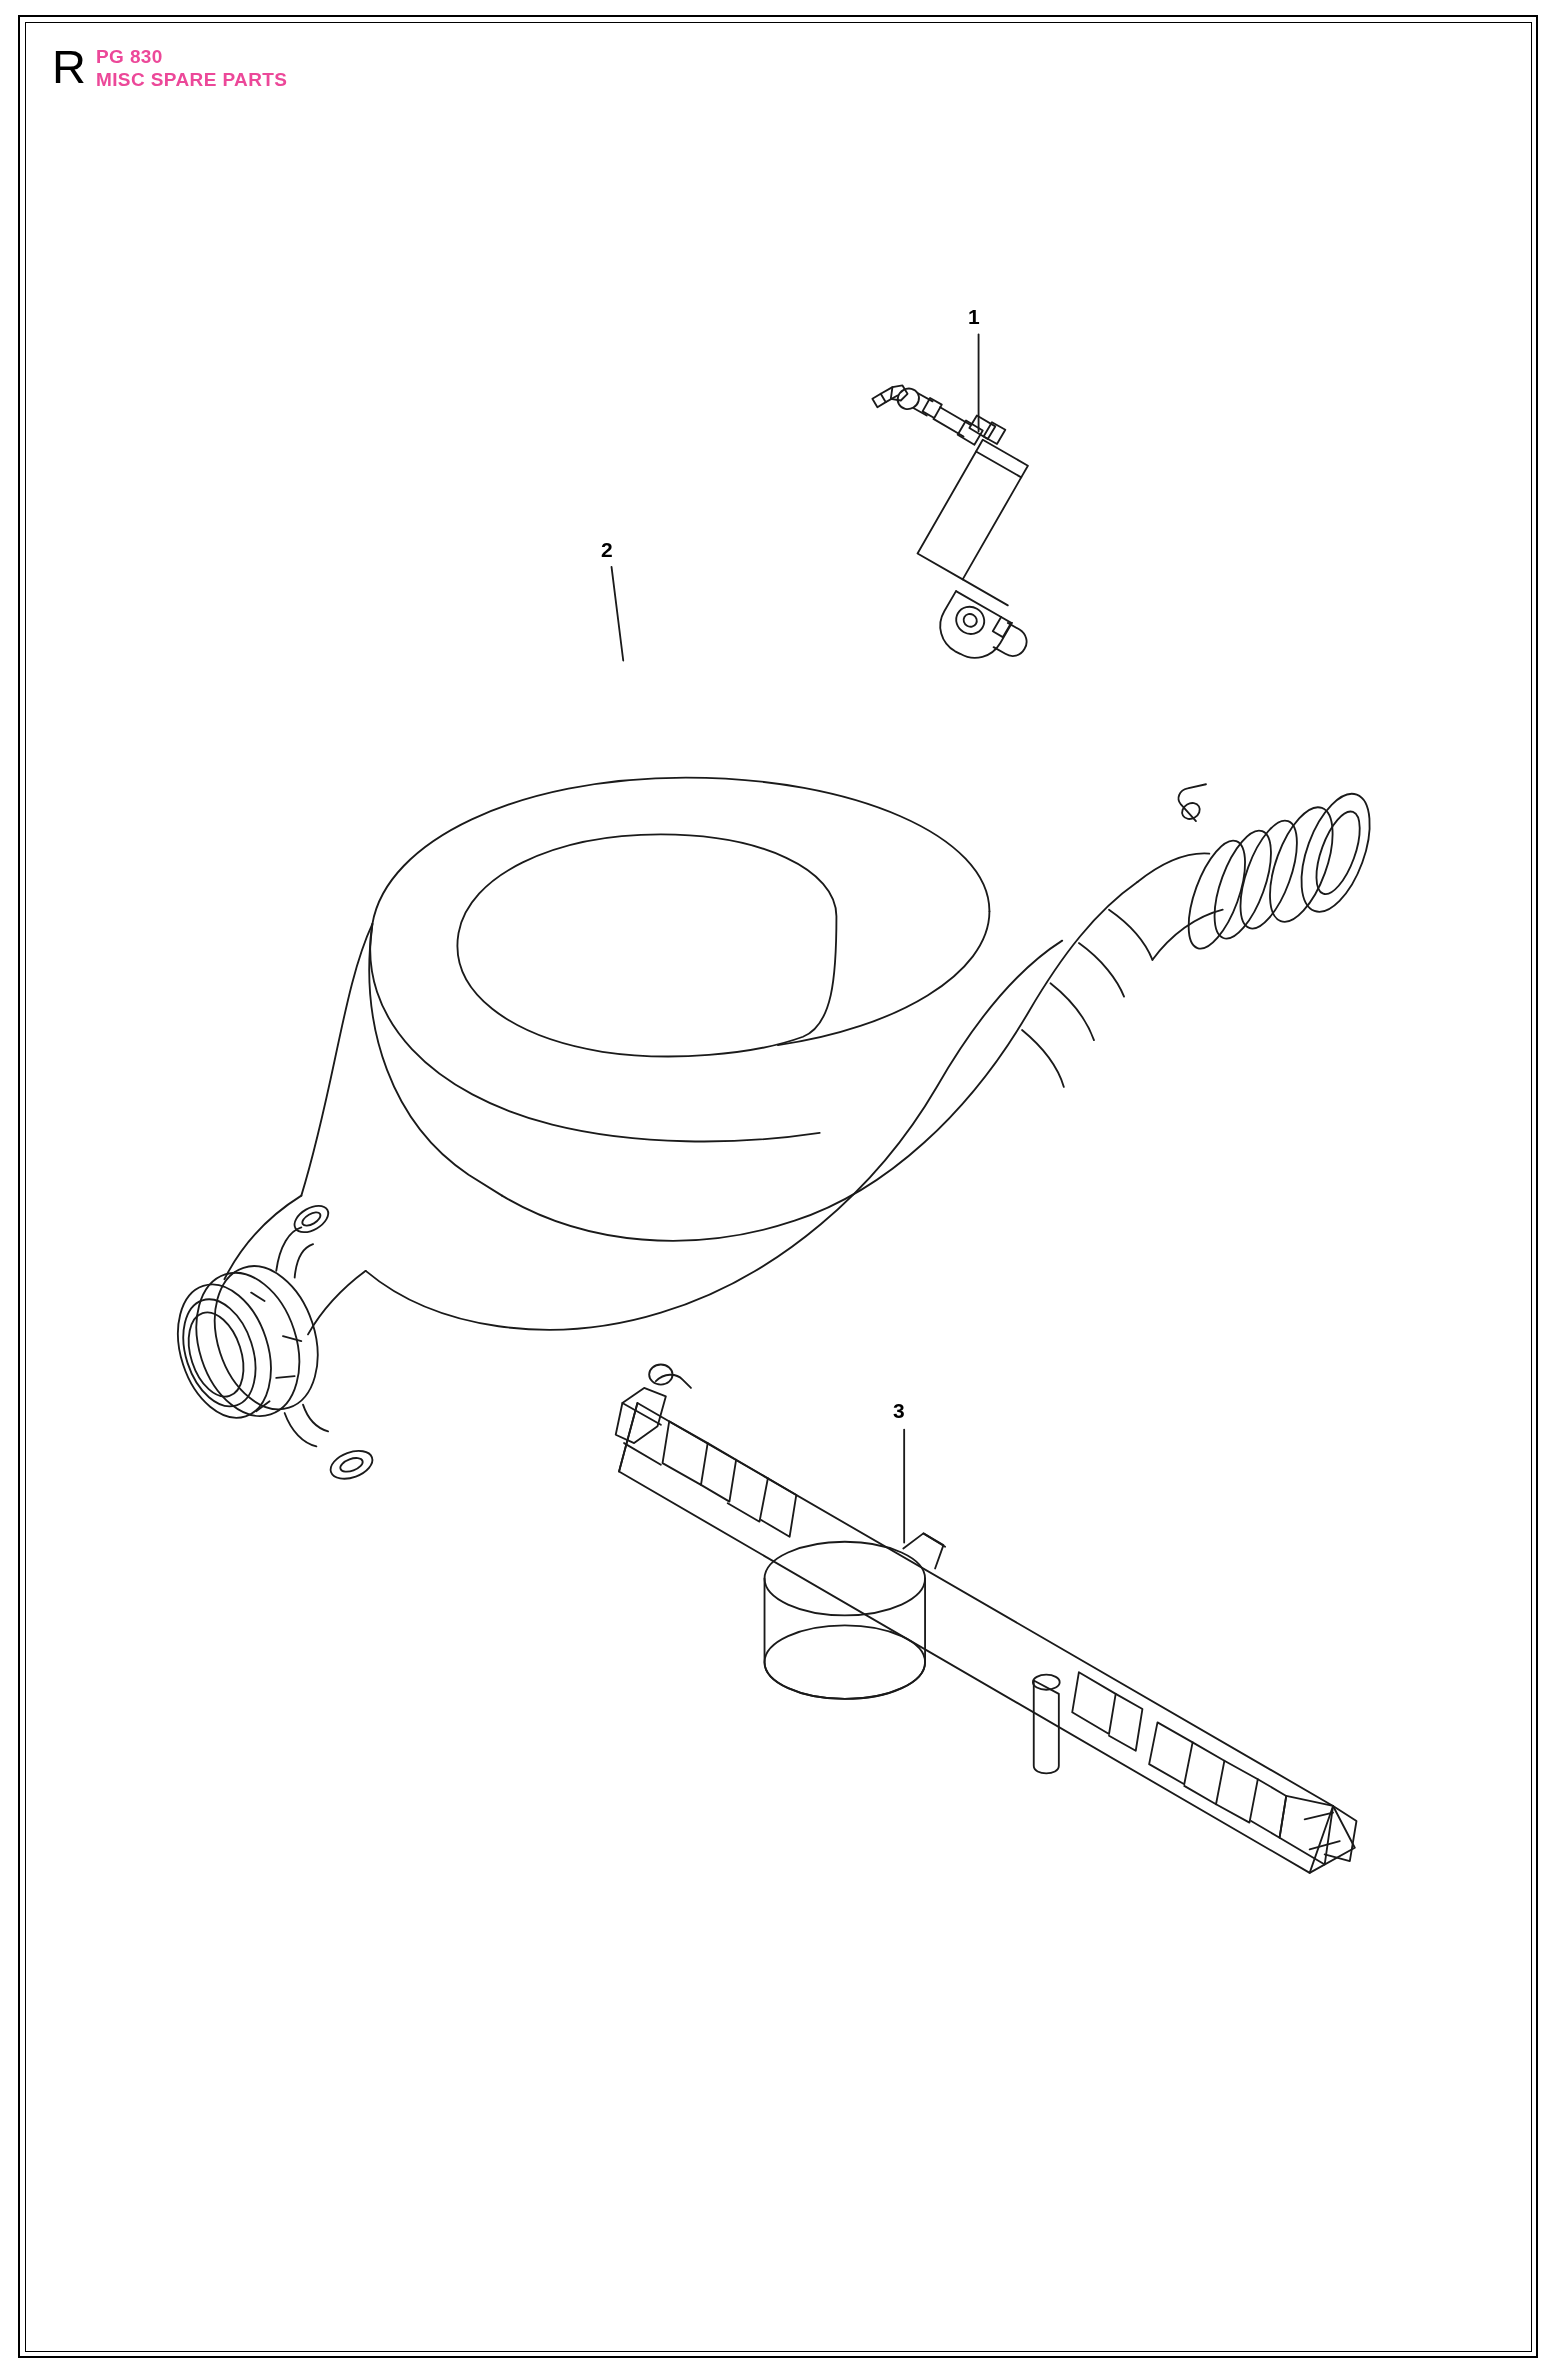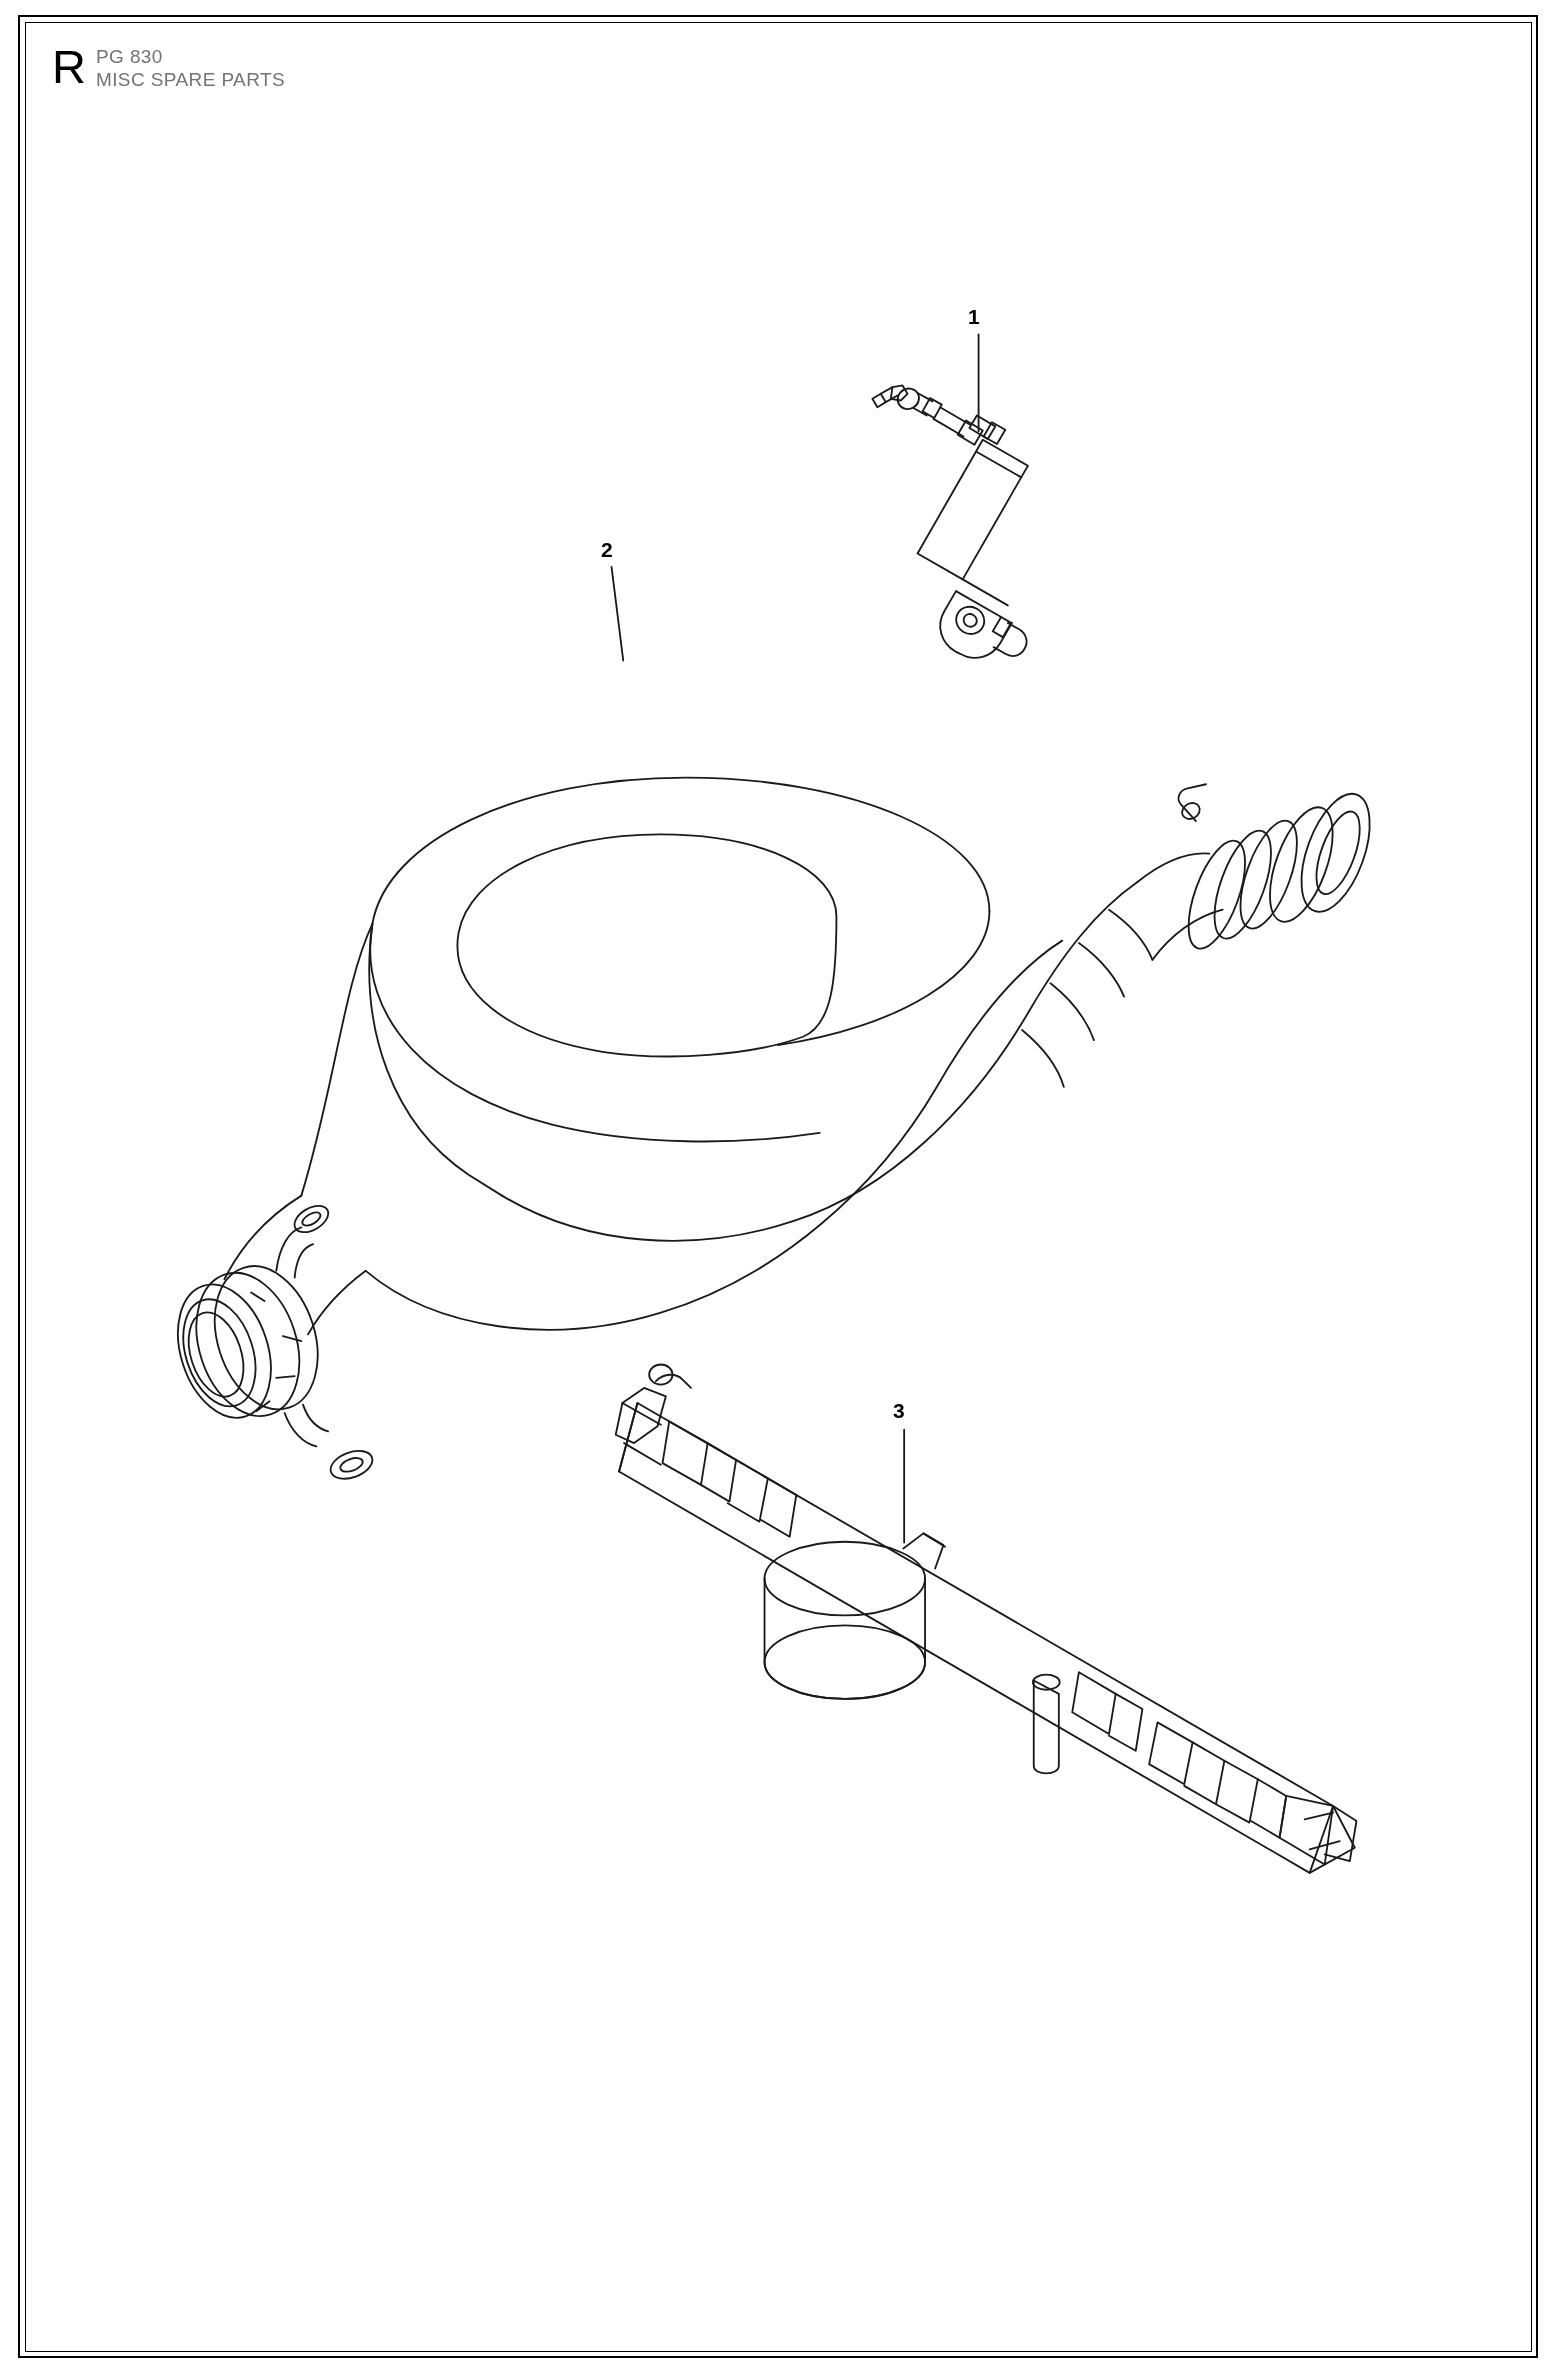--- a/index.html
+++ b/index.html
@@ -53,23 +53,23 @@
     font-family: "Liberation Sans", sans-serif;
     margin-right: 10px;
     position: relative;
     top: 5px;
   }
   #title-block {
     padding-top: 8.4px;
   }
   .title-line {
     font-size: 19px;
-    font-weight: normal;
+    font-weight: bold;
     letter-spacing: 0.4px;
-    color: #737373;
+    color: #ec4899;
     line-height: 22.6px;
     white-space: nowrap;
   }
   
   .callout {
     position: absolute;
     font-size: 21px;
     font-weight: bold;
     color: #000;
     line-height: 21px;

